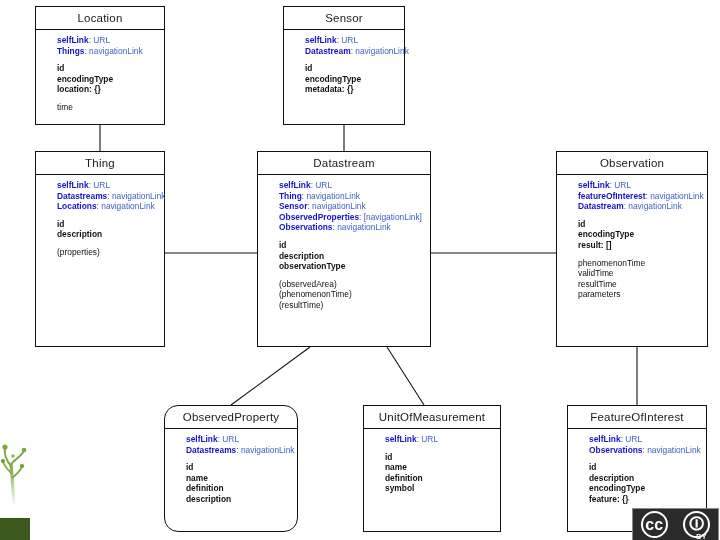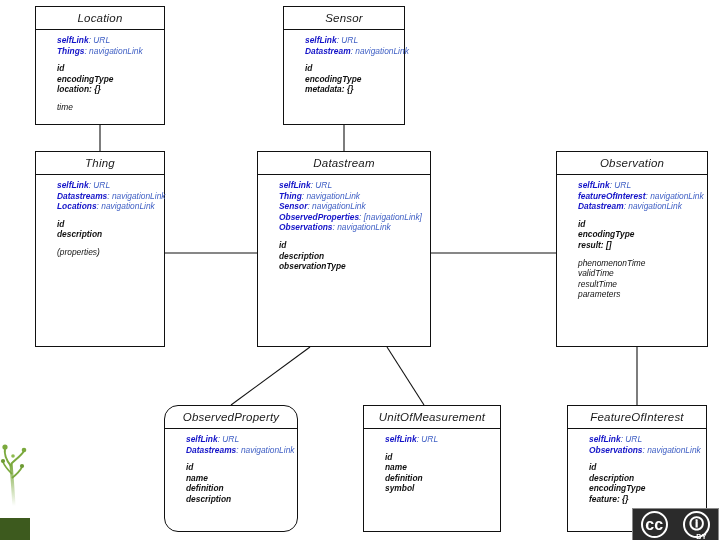--- a/index.html
+++ b/index.html
@@ -15,21 +15,20 @@
   
   #lines{position:absolute;left:0;top:0;width:720px;height:540px;}
 
   
   .entity{
     position:absolute;
     background:#ffffff;
     border:1.4px solid #111111;
     box-sizing:border-box;
     z-index:5;
-    font-style:italic;
   }
   .entity .title{
     text-align:center;
     font-size:11.5px;
     color:#1a1a1a;
     padding:5px 2px 5px 2px;
     border-bottom:1.4px solid #111111;
     letter-spacing:.2px;
     white-space:nowrap;
   }
@@ -184,20 +183,25 @@
           <div class="attr link"><b>Thing</b>: <span>navigationLink</span></div>
           <div class="attr link"><b>Sensor</b>: <span>navigationLink</span></div>
           <div class="attr link"><b>ObservedProperties</b>: <span>[navigationLink]</span></div>
           <div class="attr link"><b>Observations</b>: <span>navigationLink</span></div>
         </div>
         <div class="grp">
           <div class="attr req">id</div>
           <div class="attr req">description</div>
           <div class="attr req">observationType</div>
         </div>
+        <div class="grp">
+          <div class="attr opt">(observedArea)</div>
+          <div class="attr opt">(phenomenonTime)</div>
+          <div class="attr opt">(resultTime)</div>
+        </div>
       </div>
     </div>
     <div class="entity" style="left: 556px; top: 151px; width: 152px; height: 196px;">
       <div class="title">Observation</div>
       <div class="body">
         <div class="grp">
           <div class="attr link"><b>selfLink</b>: <span>URL</span></div>
           <div class="attr link"><b>featureOfInterest</b>: <span>navigationLink</span></div>
           <div class="attr link"><b>Datastream</b>: <span>navigationLink</span></div>
         </div>

